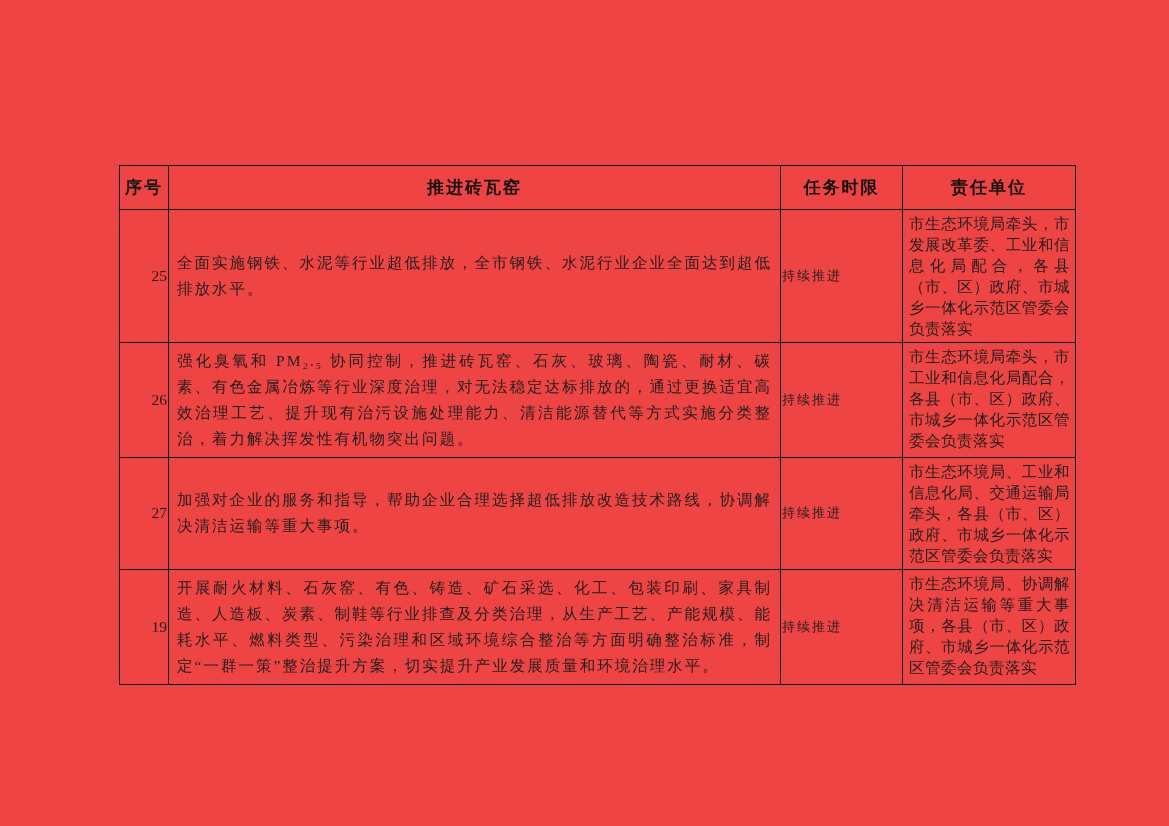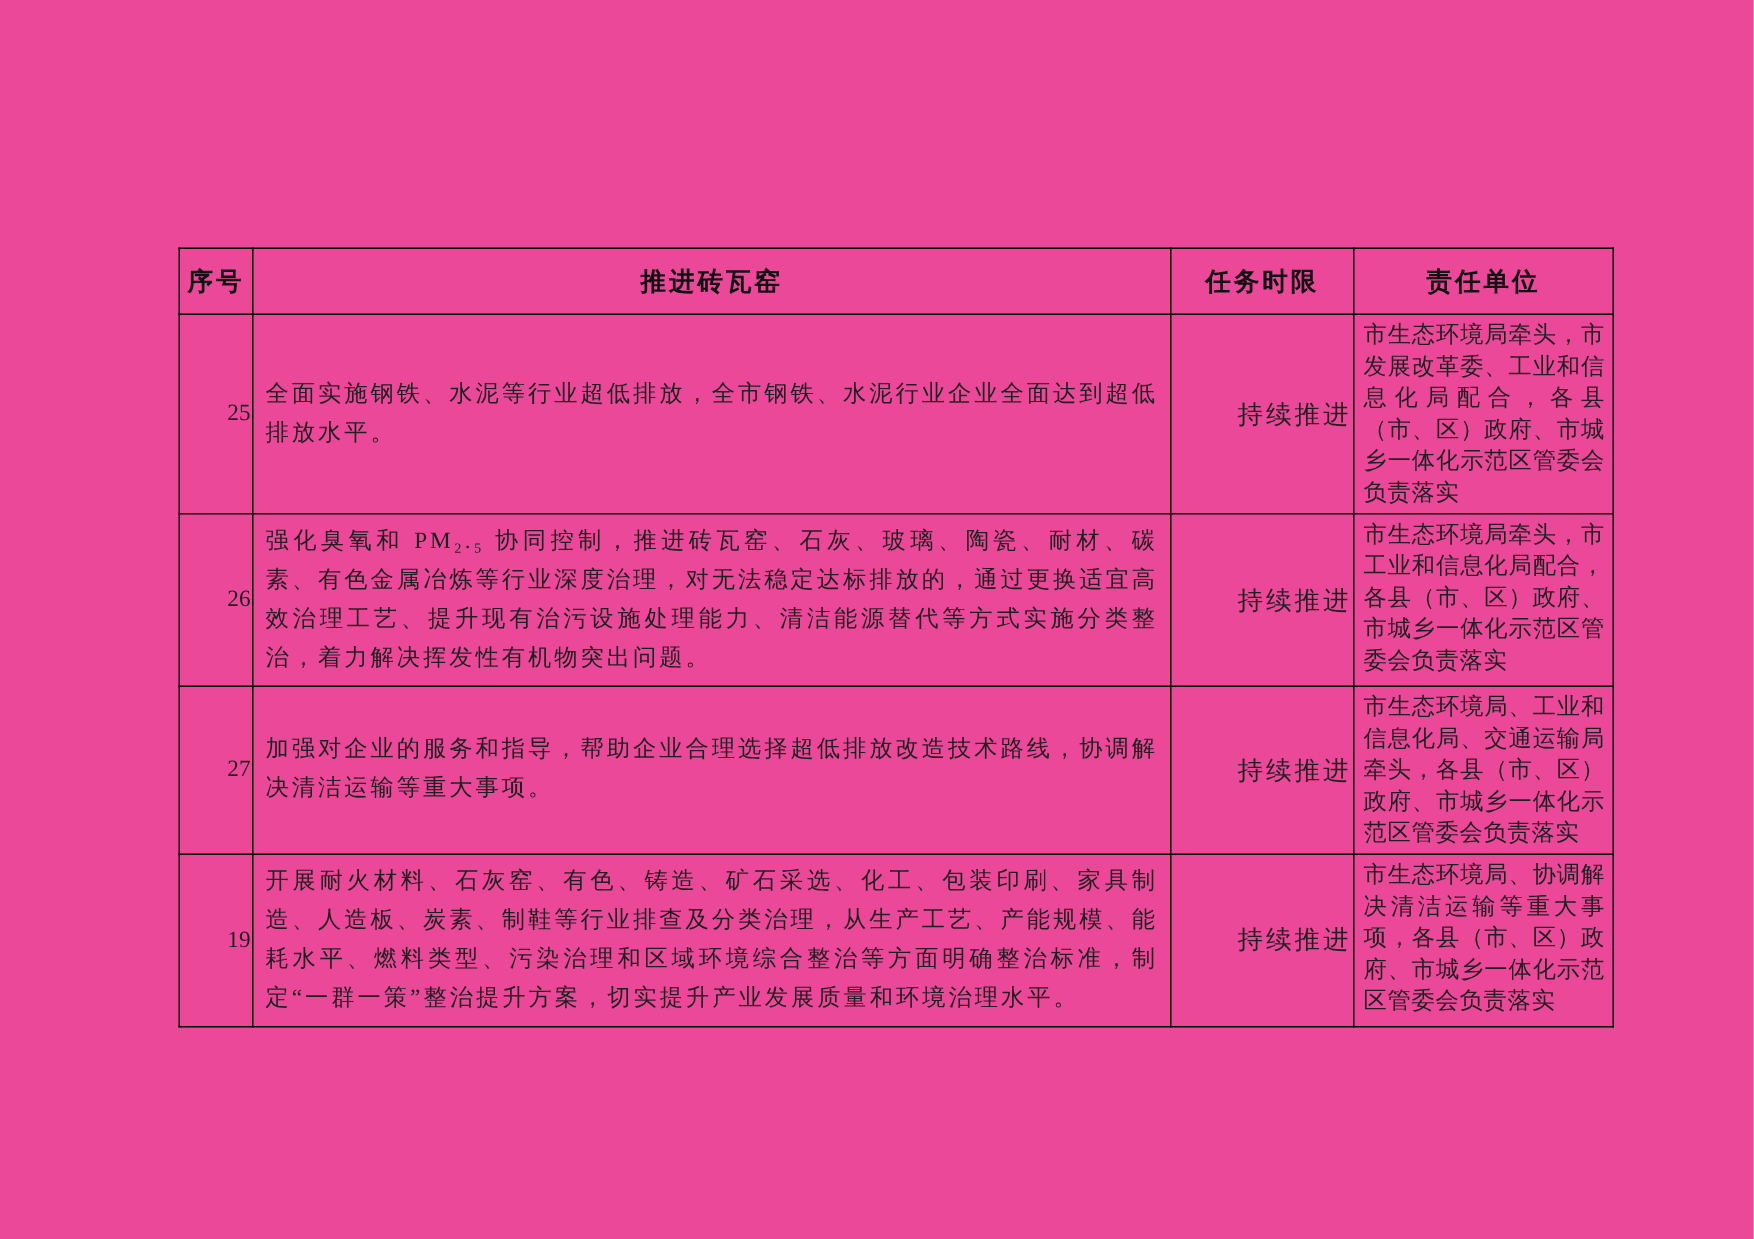--- a/index.html
+++ b/index.html
@@ -12,21 +12,21 @@
     height: 826px;
     position: relative;
     overflow: hidden;
     font-family: "Liberation Serif", "DejaVu Serif", serif;
     color: #1f1f1f;
   }
   .doc-page {
     position: absolute;
     left: 0; top: 0;
     width: 1169px; height: 826px;
-    background: #ec4899;
+    background: #ef4444;
   }
   .doc-table-wrap {
     position: absolute;
     left: 119px;
     top: 165px;
     width: 956px;
   }
   table.doc-table {
     border-collapse: collapse;
     table-layout: fixed;
@@ -56,23 +56,23 @@
   td.cell-task {
     text-align: justify;
     vertical-align: middle;
     font-size: 15.5px;
     letter-spacing: 2px;
     line-height: 1.68;
     padding: 5px 8px;
     margin-left: 41px;
   }
   td.cell-deadline {
-    text-align: right;
+    text-align: left;
     vertical-align: middle;
-    font-size: 17px;
+    font-size: 13px;
     letter-spacing: 2px;
   }
   td.cell-unit {
     text-align: justify;
     vertical-align: top;
     font-size: 15.5px;
     letter-spacing: 0.5px;
     line-height: 1.36;
     padding: 3px 5px 2px 6px;
     margin-left: 28px;

